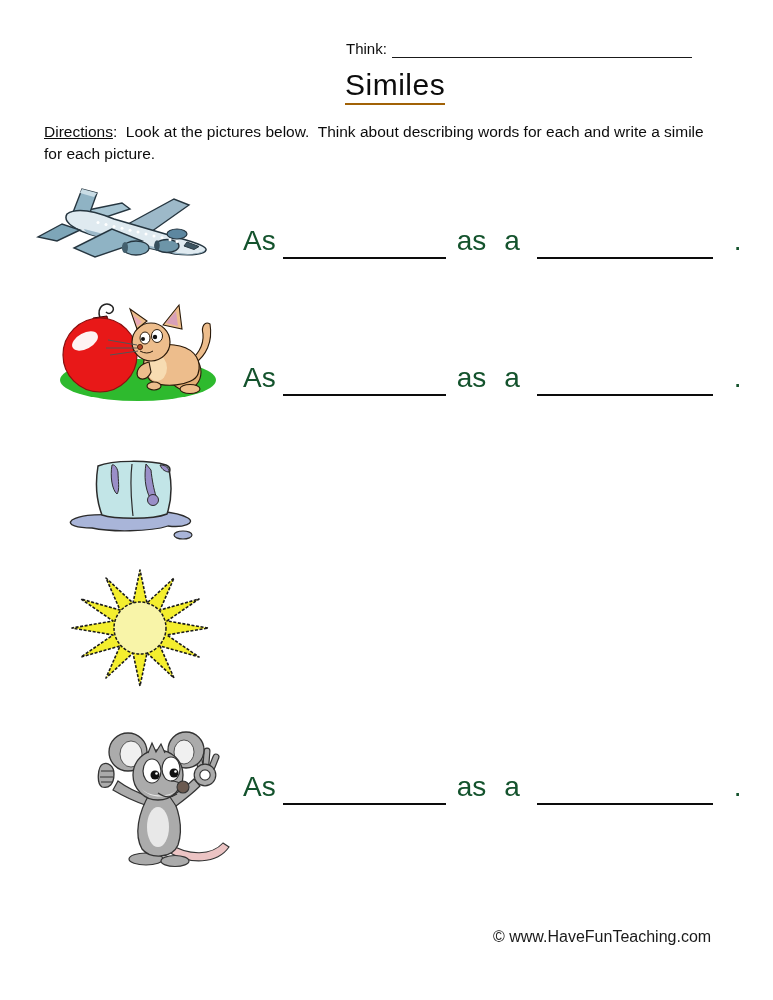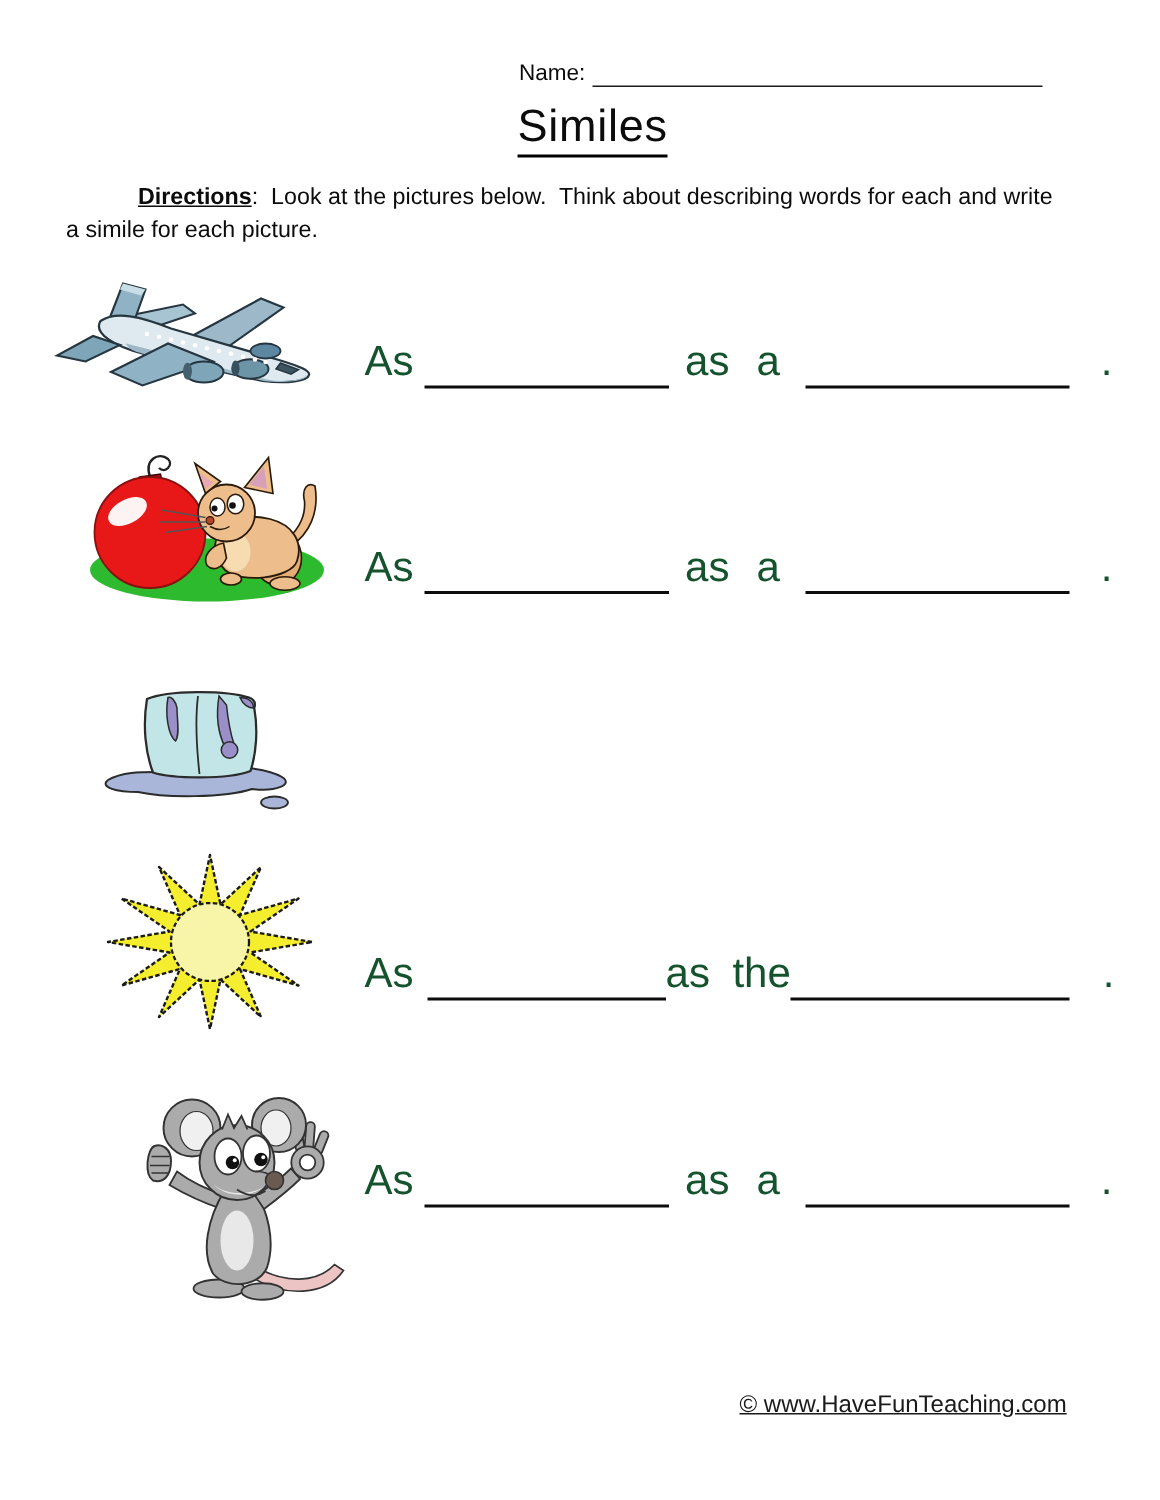--- a/index.html
+++ b/index.html
@@ -6,25 +6,25 @@
   #page{
     position:relative;width:773px;height:1000px;background:#ffffff;overflow:hidden;
     font-family:"Liberation Sans", sans-serif;color:#0c0c0c;
   }
   
   #name-line{position:absolute;left:346px;top:40px;font-size:15px;white-space:nowrap;}
   #name-blank{display:inline-block;width:300px;border-bottom:1.5px solid #1a1a1a;margin-left:5px;}
   #name-blank::after{content:"\00a0";}
   #page-title{
     position:absolute;left:345px;top:68px;font-size:30px;letter-spacing:.5px;
-    border-bottom:2px solid #000000;padding-bottom:1px;display:inline-block;
+    border-bottom:2px solid #a16207;padding-bottom:1px;display:inline-block;
   }
   
   #directions{position:absolute;left:44px;top:121px;width:668px;font-size:15.5px;line-height:1.42;white-space:pre-wrap;}
-  #directions .dir-label{font-weight:bold;text-decoration:underline;margin-left:48px;}
+  #directions .dir-label{font-weight:normal;text-decoration:underline;}
   
   .illus{position:absolute;}
   #illus-plane{left:36px;top:184px;}
   #illus-cat{left:48px;top:302px;}
   #illus-ice{left:62px;top:450px;}
   #illus-sun{left:68px;top:566px;}
   #illus-mouse{left:72px;top:731px;}
   
   .sent{position:absolute;left:243px;font-size:28px;white-space:nowrap;color:#14532d;}
   #s1{top:225px;} #s2{top:362px;} #s3{top:498px;} #s4{top:633px;} #s5{top:771px;}
@@ -39,29 +39,29 @@
   .sb > :nth-child(1){margin-right:3px;}
   .sb > :nth-child(2){width:165px;margin-right:31px;}
   .sb > :nth-child(3){margin-right:31px;}
   .sb > :nth-child(4){width:178px;margin-right:21px;}
   .sc > :nth-child(1){margin-right:9px;}
   .sc > :nth-child(2){width:159px;margin-right:0;}
   .sc > :nth-child(3){margin-right:15px;}
   .sc > :nth-child(4){margin-right:0;}
   .sc > :nth-child(5){width:186px;margin-right:22px;}
   
-  #footer{position:absolute;left:493px;top:928px;font-size:16px;color:#1a1a1a;white-space:nowrap;text-decoration:underline;}
+  #footer{position:absolute;left:493px;top:928px;font-size:16px;color:#1a1a1a;white-space:nowrap;}
 </style>
 </head>
 <body>
 
 <div id="page">
 
   <div id="name-line">
-    <span>Name:</span><span id="name-blank"></span>
+    <span>Think:</span><span id="name-blank"></span>
   </div>
   <div id="page-title">Similes</div>
 
   <div id="directions"><span class="dir-label">Directions</span><span>:  Look at the pictures below.  Think about describing words for each and write a simile for each picture.</span></div>
 
   <div class="illus" id="illus-plane">
     <svg width="180" height="92" viewBox="0 0 180 92">
 
       <path d="M92,40 L138,15 L153,21 L112,50 Z" fill="#9db9c9" stroke="#263640" stroke-width="1.4"></path>
 
@@ -159,21 +159,20 @@
       <path d="M98,15 C100,20 104,22 107,22 C107,18 104,15 98,15 Z" fill="#9a8fc8" stroke="#2b2b2b" stroke-width="1"></path>
     </svg>
   </div>
 
   <div class="illus" id="illus-sun">
     <svg width="146" height="124" viewBox="0 0 146 124">
       <polygon points="140,62 99,55 131,33 92,44 106,12 79,37 72,4 65,37 38,12 52,44 13,33 45,55 4,62 45,69 13,91 52,80 38,112 65,87 72,120 79,87 106,112 92,80 131,91 99,69" fill="#f4ee2e" stroke="#1a1a1a" stroke-width="1.6" stroke-dasharray="3 1.6" stroke-linejoin="round"></polygon>
       <circle cx="72" cy="62" r="26" fill="#f8f4a8" stroke="#1a1a1a" stroke-width="1.5" stroke-dasharray="3 1.6"></circle>
     </svg>
   </div>
-  <div class="sent sc" id="s4"><span class="word">As</span><span class="blank"></span><span class="word">as</span><span class="word">the</span><span class="blank"></span><span class="word">.</span></div>
 
   <div class="illus" id="illus-mouse">
     <svg width="162" height="147" viewBox="0 0 162 147">
 
       <path d="M92,118 C118,136 146,132 157,116 L151,112 C140,124 118,126 96,112 Z" fill="#ecc4c4" stroke="#333" stroke-width="1.1"></path>
 
       <ellipse cx="74" cy="128" rx="17" ry="6" fill="#ababab" stroke="#333" stroke-width="1.2"></ellipse>
       <ellipse cx="103" cy="130" rx="14" ry="5.5" fill="#ababab" stroke="#333" stroke-width="1.2"></ellipse>
 
       <path d="M78,66 C66,62 54,56 46,50 L41,59 C51,65 64,71 76,75 Z" fill="#ababab" stroke="#333" stroke-width="1.2"></path>

